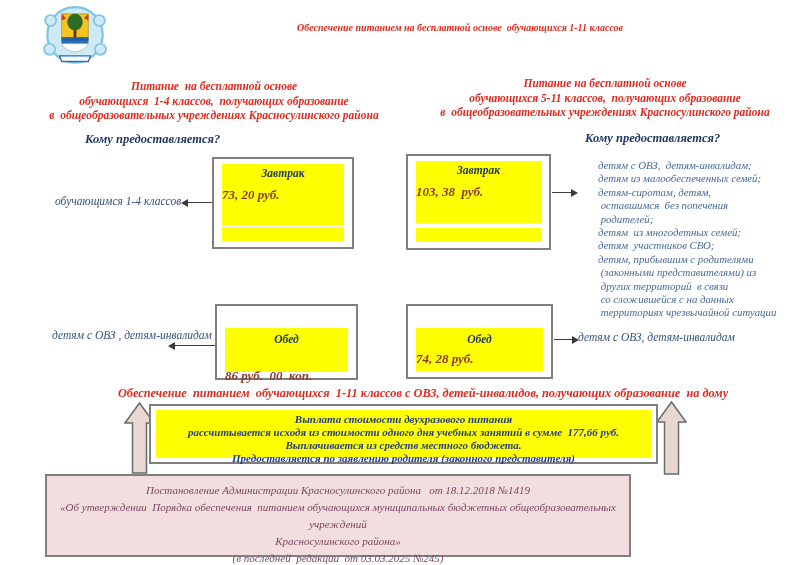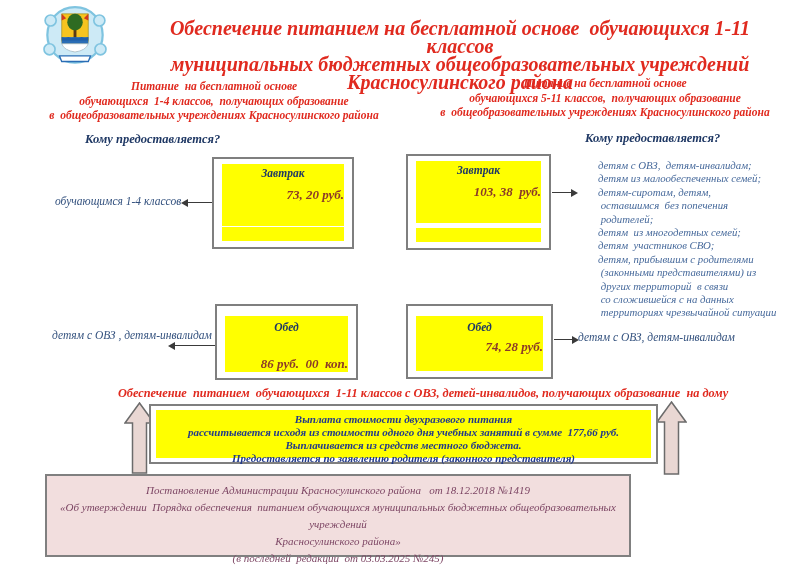--- a/index.html
+++ b/index.html
@@ -5,21 +5,21 @@
   html,body {margin:0; padding:0; background:#ffffff;}
   .slide {
     position:relative; width:800px; height:565px; background:#ffffff;
     font-family:"Liberation Serif", serif; overflow:hidden;
   }
   [data-bind]{ white-space:pre-wrap; }
 
   
   .title {
     position:absolute; left:148px; top:19px; width:624px; text-align:center;
-    color:#e02a1f; font-weight:bold; font-style:italic; font-size:20px; line-height:18px;
+    color:#e02a1f; font-weight:bold; font-style:italic; font-size:10px; line-height:18px;
   }
   .col-header {
     position:absolute; text-align:center; color:#e02a1f;
     font-weight:bold; font-style:italic; font-size:11.5px; line-height:14.5px;
   }
   .col-header.left  { left:18px;  top:79px;  width:392px; }
   .col-header.right { left:414px; top:76px;  width:382px; }
   .question {
     position:absolute; color:#1f3864; font-weight:bold; font-style:italic; font-size:12.5px;
   }
@@ -32,30 +32,30 @@
   }
   .framed.bk-left  { left:212px; top:157px; width:142px; height:92px; }
   .framed.bk-right { left:406px; top:154px; width:145px; height:96px; }
   .framed.ln-left  { left:215px; top:304px; width:143px; height:76px; }
   .framed.ln-right { left:406px; top:304px; width:147px; height:75px; }
   .yellow-main {
     position:absolute; left:8px; right:8px; top:5px; background:#ffff00;
   }
   .bk-left  .yellow-main { height:62px; }
   .bk-right .yellow-main { height:62px; }
-  .ln-left  .yellow-main, .ln-right .yellow-main { top:10px; bottom:6px; height:auto; }
+  .ln-left  .yellow-main, .ln-right .yellow-main { top:22px; bottom:6px; height:auto; }
   .yellow-strip {
     position:absolute; left:8px; right:8px; bottom:6px; height:14px; background:#ffff00;
   }
   .box-label {
     padding-top:3px; text-align:center; color:#1f3864;
     font-weight:bold; font-style:italic; font-size:11.5px;
   }
   .box-price {
-    margin-top:8px; text-align:right; color:#8b3a28;
+    margin-top:8px; text-align:left; color:#8b3a28;
     font-weight:bold; font-style:italic; font-size:13px;
   }
 
   
   .recipient {
     position:absolute; color:#33517e; font-style:italic; font-size:11.5px;
   }
   .rec-bk-left { left:55px;  top:195px; }
   .rec-ln-left { left:52px;  top:329px; }
   .rec-ln-right{ left:578px; top:331px; }
@@ -117,21 +117,20 @@
       <ellipse cx="30" cy="15.5" rx="7" ry="7.5" fill="#2e6b22"></ellipse>
       <path d="M18 29 h24 v6 h-24 Z" fill="#2a6db5"></path>
       <path d="M18 29 q3 2 6 0 q3 2 6 0 q3 2 6 0 q3 2 6 0 v3 h-24 Z" fill="#1f5fa8"></path>
       <path d="M18 35 h24 q-2 6 -12 7.5 q-10 -1.5 -12 -7.5 Z" fill="#ffffff" stroke="#9ab4c8" stroke-width="0.6"></path>
       <path d="M16 46 h28 l-2 5 h-24 Z" fill="#ffffff" stroke="#2a6db5" stroke-width="1.2"></path>
     </svg>
   </div>
 
   <div class="title">
     <div data-bind="title.line1">Обеспечение питанием на бесплатной основе  обучающихся 1-11 классов</div>
-    <div data-bind="title.line2">муниципальных бюджетных общеобразовательных учреждений Красносулинского района</div>
   </div>
 
   <div class="col-header left">
     <div data-bind="left_section.header.0">Питание  на бесплатной основе</div>
     <div data-bind="left_section.header.1">обучающихся  1-4 классов,  получающих образование</div>
     <div data-bind="left_section.header.2">в  общеобразовательных учреждениях Красносулинского района</div>
   </div>
   <div class="col-header right">
     <div data-bind="right_section.header.0">Питание на бесплатной основе</div>
     <div data-bind="right_section.header.1">обучающихся 5-11 классов,  получающих образование</div>

